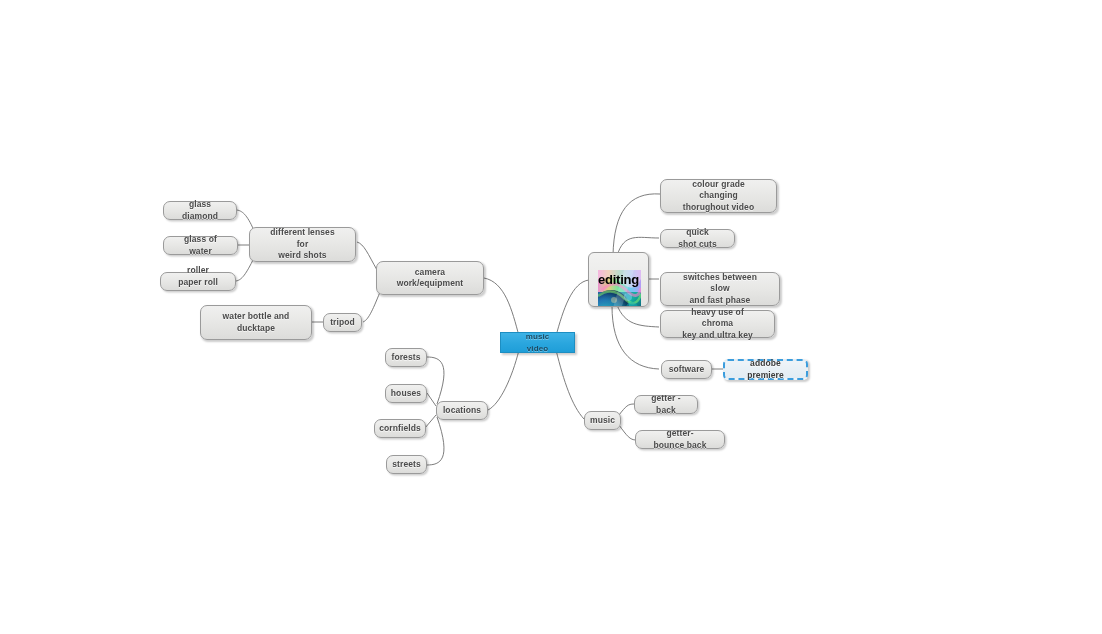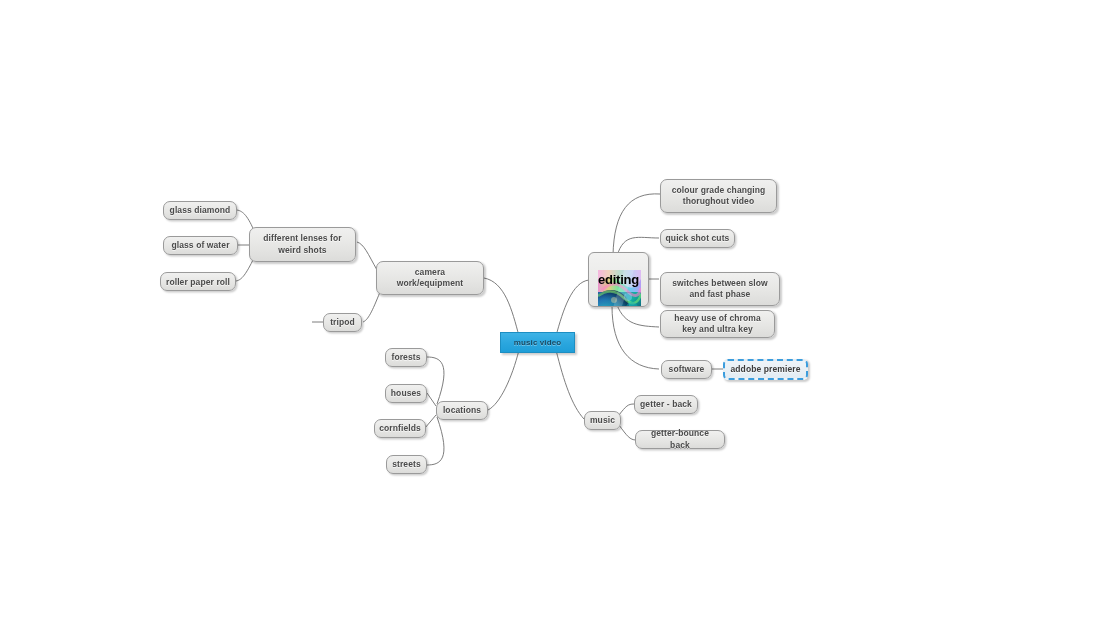--- a/index.html
+++ b/index.html
@@ -35,21 +35,21 @@
     justify-content: center;
     text-align: center;
     border: 1px solid #9a9a9a;
     border-radius: 7px;
     background: linear-gradient(180deg, #f0f0ef 0%, #e6e6e4 55%, #dcdcda 100%);
     color: #4b4b4b;
     font-size: 8.5px;
     font-weight: bold;
     line-height: 11.5px;
     letter-spacing: 0.1px;
-    padding: 2px 4px;
+    padding: 2px 16px;
     box-shadow: 1.5px 1.5px 2px rgba(0,0,0,0.20);
     text-shadow: 0 0.5px 0 rgba(255,255,255,0.65);
     white-space: pre-line;
   }
   .node.central {
     background: linear-gradient(180deg, #3fb3e6 0%, #2aa6de 55%, #1f9ed8 100%);
     border: 1px solid #1d8ec2;
     border-radius: 0;
     color: #1a4a63;
     font-size: 8px;
@@ -165,20 +165,24 @@
   </div>
 
   <div class="node" style="left:160px; top:272px; width:76px; height:19px;align-items:flex-end;">
     <span class="node-label">roller paper roll</span>
   </div>
 
   <div class="node" style="left:323px; top:313px; width:39px; height:19px;">
     <span class="node-label">tripod</span>
   </div>
 
+  <div class="node" style="left:200px; top:305px; width:112px; height:35px;">
+    <span class="node-label">water bottle and
+ducktape</span>
+  </div>
 
   <div class="node image-node" style="left:588px; top:252px; width:61px; height:55px;">
     <span class="img-tile">
       <svg width="43" height="48" viewBox="0 0 43 48">
         <defs>
           <linearGradient id="g1" x1="0" y1="0" x2="1" y2="1">
             <stop offset="0%" stop-color="#1a2d6b"></stop>
             <stop offset="35%" stop-color="#2b7fb8"></stop>
             <stop offset="70%" stop-color="#12b0a0"></stop>
             <stop offset="100%" stop-color="#0b3f6b"></stop>

